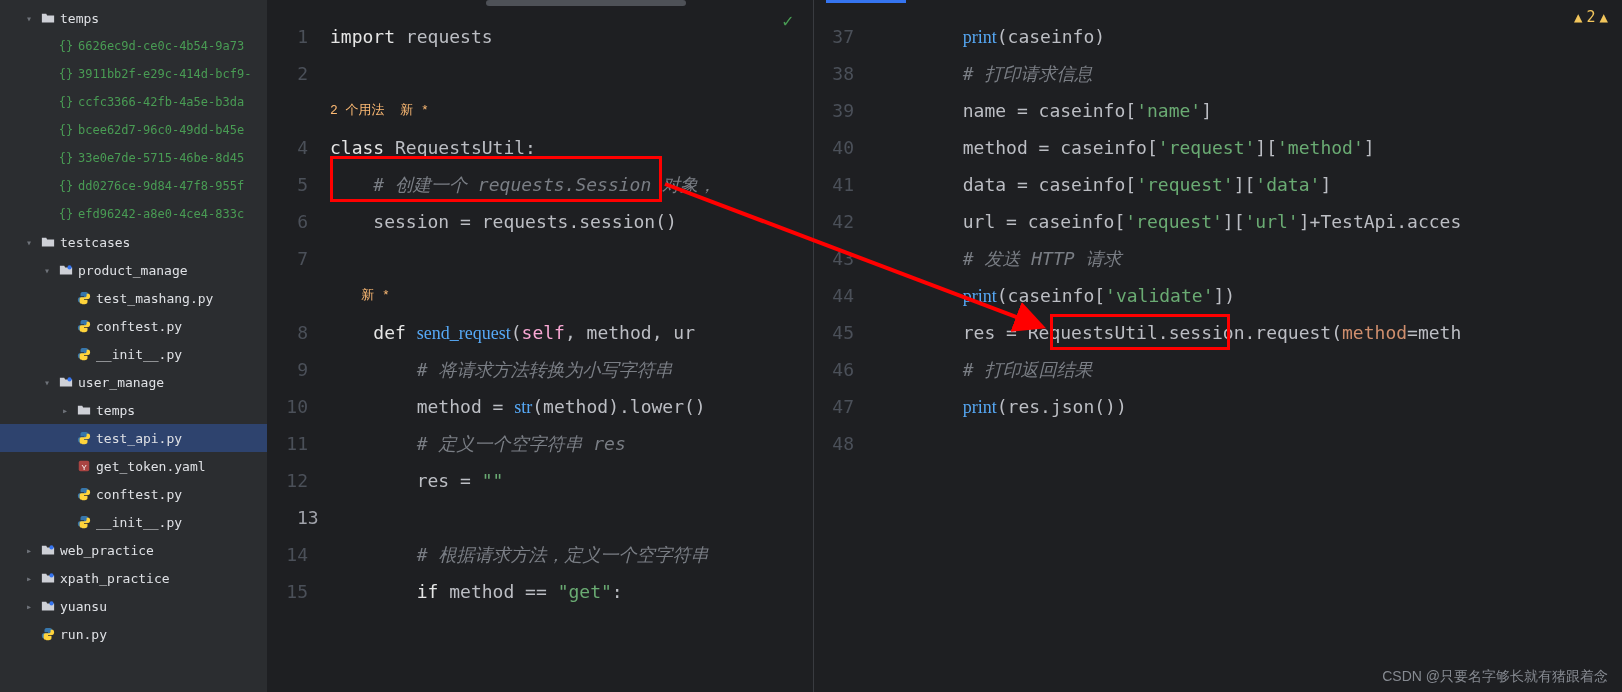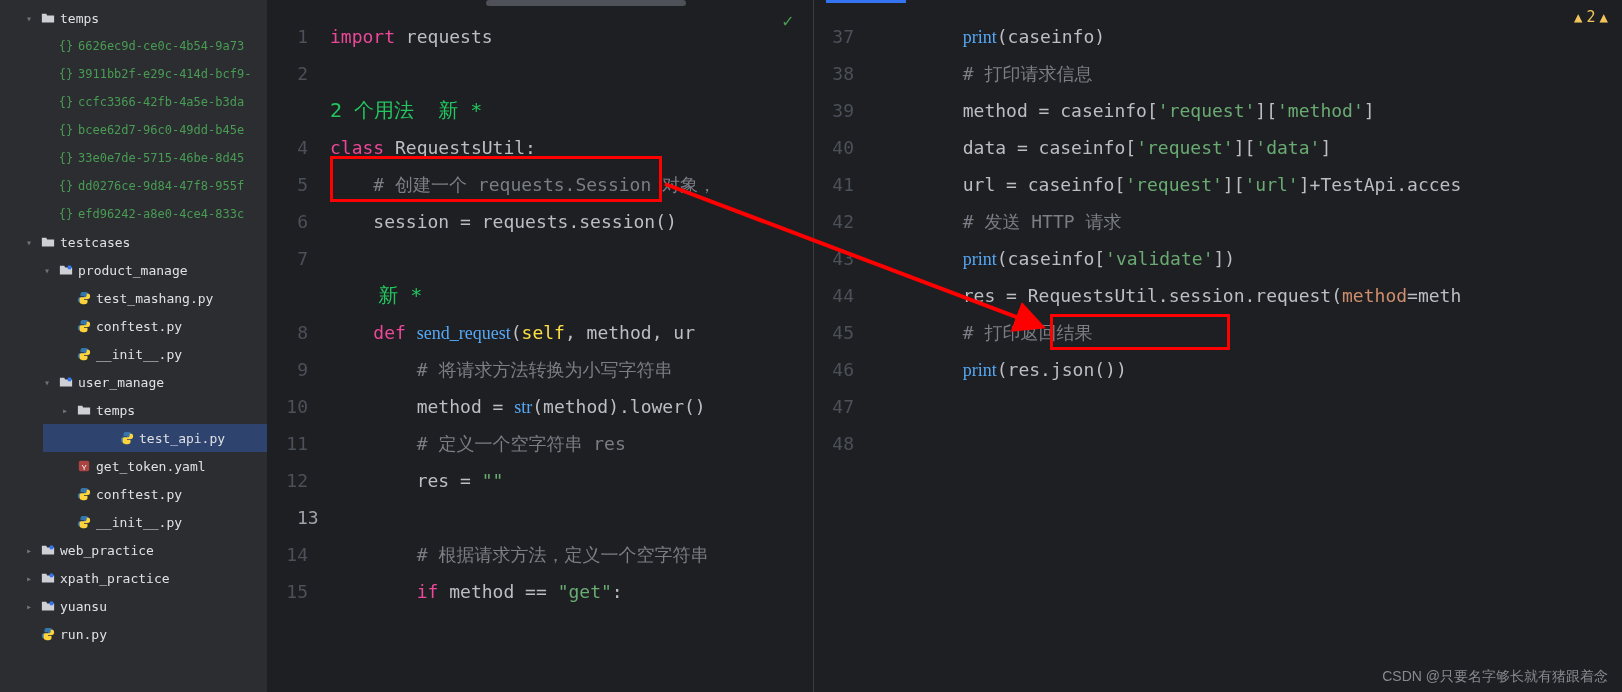--- a/index.html
+++ b/index.html
@@ -75,27 +75,27 @@
   }
   .gutter .ln { height:37px; line-height:37px; padding-right:12px; }
   .gutter .hl { color:#a1a3ab;padding-left:29px; }
 
   .code {
     position:absolute; left:62px; top:18px; right:0;
     font-size:18px;
     font-family:'Consolas', 'Monaco', monospace;
   }
   .code .cl { height:37px; line-height:37px; white-space:pre; }
-  .cl.inlay { color:#22c55e; font-style:normal; font-size:20px; }
-  .kw { color:#ec4899; }
+  .cl.inlay { color:#fdba74; font-style:normal; font-size:13px;font-family:Liberation Mono, monospace; }
+  .kw { color:#e5e5e5; }
   .fn { color:#56a8f5;font-family:Liberation Serif, serif; }
   .id { color:#bcbec4; }
-  .cm { color:#7a7e85; }
+  .cm { color:#7a7e85;font-style:italic; }
   .str { color:#6aab73; }
-  .self { color:#fde047; }
+  .self { color:#f9a8d4; }
   .op { color:#bcbec4; }
   .param { color:#cf8e6d; }
 
   .check-icon {
     position:absolute; top:10px; right:20px; color:#499C54; font-size:18px;
   }
   .warn-badge {
     position:absolute; top:8px; right:14px;
     display:flex; align-items:center; gap:4px;
     color:#f2c55c; font-size:15px;
@@ -246,21 +246,21 @@
       </div>
       <div class="tree-item" style="padding-left: 58px;">
         <span class="chevron">▸</span>
         <span class="file-icon">
           <svg width="14" height="14" viewBox="0 0 16 16">
             <path fill="#ced0d6" d="M1 3h5l1 2h8v8H1z"></path>
           </svg>
         </span>
         <span class="tree-label">temps</span>
       </div>
-      <div class="tree-item selected" style="padding-left: 58px; margin-left: 43px;">
+      <div class="tree-item selected" style="padding-left: 58px;">
         <span class="chevron"></span>
         <span class="file-icon">
           <svg width="14" height="14" viewBox="0 0 16 16">
             <path d="M7 1c-3 0-3 2-3 3v2h4v1H3c-2 0-2 3-2 3s0 3 2 3h2v-2c0-2 2-2 2-2h4c2 0 2-2 2-2V4c0-3-3-3-3-3H7z" fill="#3776ab"></path>
             <path d="M9 15c3 0 3-2 3-3v-2H8V9h5c2 0 2-3 2-3s0-3-2-3h-2v2c0 2-2 2-2 2H5c-2 0-2 2-2 2v3c0 3 3 3 3 3h3z" fill="#ffd43b"></path>
           </svg>
         </span>
         <span class="tree-label">test_api.py</span>
       </div>
       <div class="tree-item" style="padding-left: 58px;">
@@ -395,20 +395,21 @@
           <div class="ln">43</div>
           <div class="ln">44</div>
           <div class="ln">45</div>
           <div class="ln">46</div>
           <div class="ln">47</div>
           <div class="ln">48</div>
         </div>
       <div class="code" id="codeR">
           <div class="cl"><span class="id">        </span><span class="fn">print</span><span class="op">(</span><span class="id">caseinfo</span><span class="op">)</span></div>
           <div class="cl"><span class="id">        </span><span class="cm"># 打印请求信息</span></div>
+          <div class="cl"><span class="id">        </span><span class="id">name</span><span class="op"> = </span><span class="id">caseinfo</span><span class="op">[</span><span class="str">'name'</span><span class="op">]</span></div>
           <div class="cl"><span class="id">        </span><span class="id">method</span><span class="op"> = </span><span class="id">caseinfo</span><span class="op">[</span><span class="str">'request'</span><span class="op">][</span><span class="str">'method'</span><span class="op">]</span></div>
           <div class="cl"><span class="id">        </span><span class="id">data</span><span class="op"> = </span><span class="id">caseinfo</span><span class="op">[</span><span class="str">'request'</span><span class="op">][</span><span class="str">'data'</span><span class="op">]</span></div>
           <div class="cl"><span class="id">        </span><span class="id">url</span><span class="op"> = </span><span class="id">caseinfo</span><span class="op">[</span><span class="str">'request'</span><span class="op">][</span><span class="str">'url'</span><span class="op">]+</span><span class="id">TestApi</span><span class="op">.</span><span class="id">acces</span></div>
           <div class="cl"><span class="id">        </span><span class="cm"># 发送 HTTP 请求</span></div>
           <div class="cl"><span class="id">        </span><span class="fn">print</span><span class="op">(</span><span class="id">caseinfo</span><span class="op">[</span><span class="str">'validate'</span><span class="op">])</span></div>
           <div class="cl"><span class="id">        </span><span class="id">res</span><span class="op"> = </span><span class="id">RequestsUtil</span><span class="op">.</span><span class="id">session</span><span class="op">.</span><span class="id">request</span><span class="op">(</span><span class="param">method</span><span class="op">=</span><span class="id">meth</span></div>
           <div class="cl"><span class="id">        </span><span class="cm"># 打印返回结果</span></div>
           <div class="cl"><span class="id">        </span><span class="fn">print</span><span class="op">(</span><span class="id">res</span><span class="op">.</span><span class="id">json</span><span class="op">())</span></div>
           <div class="cl"></div>
         </div>

